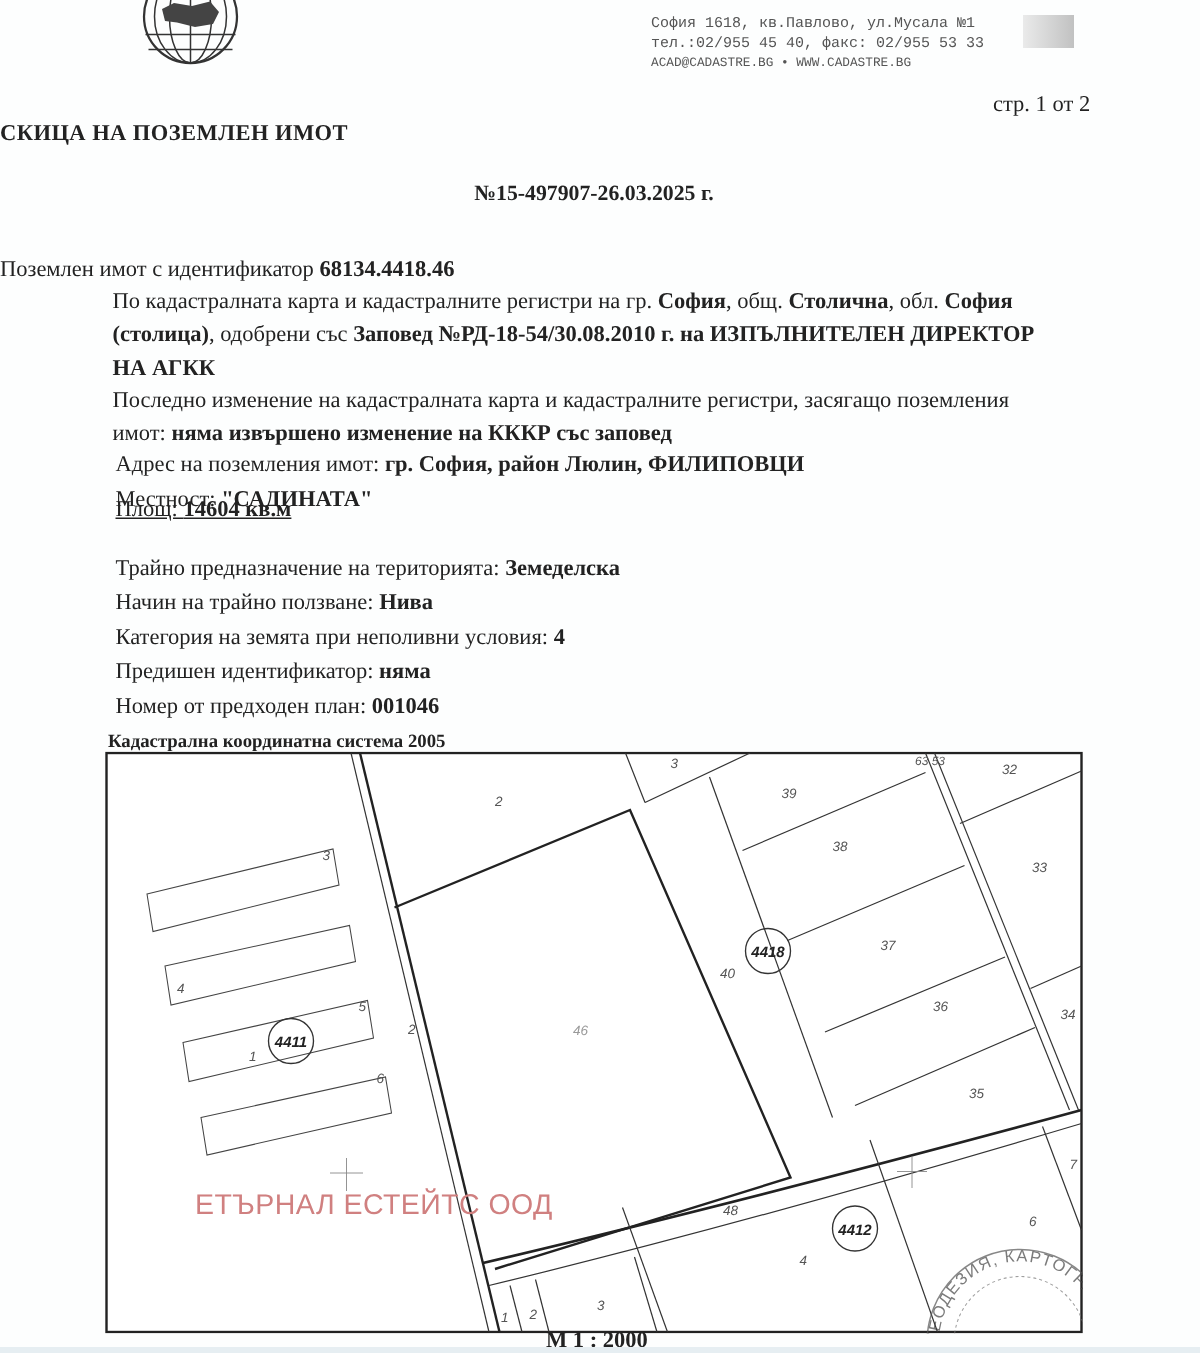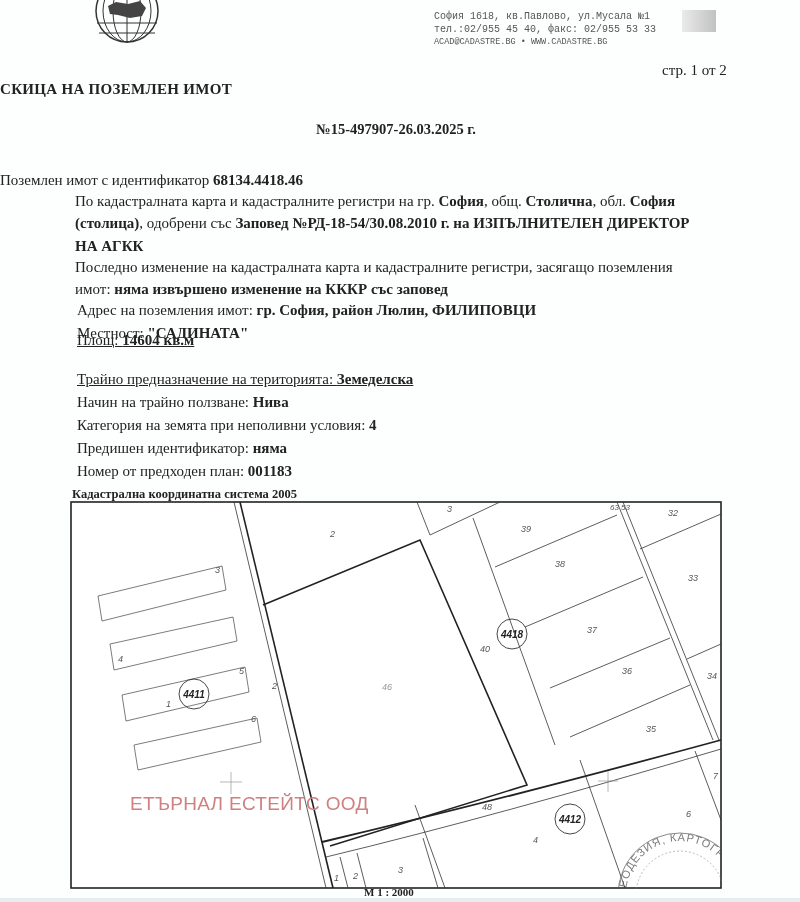--- a/index.html
+++ b/index.html
@@ -11,21 +11,21 @@
   .smudge{position:absolute;left:682px;top:10px;width:34px;height:22px;background:linear-gradient(90deg,#ddd,#999);opacity:0.6;}
   .page-no{position:absolute;left:628px;top:62px;font-size:15px;margin-left:34px;}
   .title{position:absolute;left:0;width:792px;text-align:left;top:81px;font-size:15px;font-weight:bold;letter-spacing:0.3px;}
   .docno{position:absolute;left:0;width:792px;text-align:center;top:121px;font-size:14.5px;font-weight:bold;}
   .ident{position:absolute;left:0;width:792px;text-align:left;top:172px;font-size:15px;}
   .para{position:absolute;left:75px;width:634px;font-size:15px;line-height:22.4px;}
   .row{position:absolute;left:77px;font-size:15px;}
   b{font-weight:bold;}
   .coord{position:absolute;left:72px;top:487px;font-size:12.5px;font-weight:bold;}
   .map{position:absolute;left:70px;top:501px;width:652px;height:388px;}
-  .scale{position:absolute;left:364px;top:886px;font-size:11px;font-weight:bold;}
+  .scale{position:absolute;left:364px;top:886px;font-size:15px;font-weight:bold;}
   .watermark{position:absolute;left:130px;top:793px;font-family:"Liberation Sans","DejaVu Sans",sans-serif;font-weight:normal;font-size:19px;color:#d08080;letter-spacing:0.3px;}
   .bottom-bar{position:absolute;left:0;top:898px;width:800px;height:4px;background:#e6eef2;}
 </style>
 </head>
 <body>
 
 <svg class="hdr-logo" viewBox="0 0 66 66">
   <circle cx="33" cy="33" r="31" fill="none" stroke="#333" stroke-width="1.5"></circle>
   <ellipse cx="33" cy="33" rx="14" ry="31" fill="none" stroke="#333" stroke-width="1"></ellipse>
   <ellipse cx="33" cy="33" rx="24" ry="31" fill="none" stroke="#333" stroke-width="1"></ellipse>
@@ -51,25 +51,25 @@
 <div class="docno">№15-497907-26.03.2025 г.</div>
 <div class="ident"><span>Поземлен имот с идентификатор </span><b>68134.4418.46</b></div>
 
 <div class="para" style="top:190px;"><span>По кадастралната карта и кадастралните регистри на гр. </span><b>София</b><span>, общ. </span><b>Столична</b><span>, обл. </span><b>София (столица)</b><span>, одобрени със </span><b>Заповед №РД-18-54/30.08.2010 г. на ИЗПЪЛНИТЕЛЕН ДИРЕКТОР НА АГКК</b></div>
 
 <div class="para" style="top:256px;"><span>Последно изменение на кадастралната карта и кадастралните регистри, засягащо поземления имот: </span><b>няма извършено изменение на КККР със заповед</b></div>
 
 <div class="row" style="top:302px;"><span>Адрес на поземления имот: </span><b>гр. София, район Люлин, ФИЛИПОВЦИ</b></div>
 <div class="row" style="top:325px;"><span>Местност: </span><b>"САДИНАТА"</b></div>
 <div class="row" style="top:332px;text-decoration:underline;"><span>Площ: </span><b>14604 кв.м</b></div>
-<div class="row" style="top:371px;text-decoration:underline;"><span>Трайно предназначение на територията: </span><b>Земеделска</b></div>
+<div class="row" style="top:371px;"><span>Трайно предназначение на територията: </span><b>Земеделска</b></div>
 <div class="row" style="top:394px;"><span>Начин на трайно ползване: </span><b>Нива</b></div>
 <div class="row" style="top:417px;"><span>Категория на земята при неполивни условия: </span><b>4</b></div>
 <div class="row" style="top:440px;"><span>Предишен идентификатор: </span><b>няма</b></div>
-<div class="row" style="top:463px;"><span>Номер от предходен план: </span><b>001183</b></div>
+<div class="row" style="top:463px;"><span>Номер от предходен план: </span><b>001046</b></div>
 
 <div class="coord">Кадастрална координатна система 2005</div>
 
 <svg class="map" viewBox="70 501 652 388" font-family="Liberation Sans, DejaVu Sans, sans-serif" font-style="italic" font-size="9" fill="#555">
   <rect x="71" y="502" width="650" height="386" fill="#fff" stroke="#222" stroke-width="1.6"></rect>
 
   <line x1="234" y1="502" x2="326" y2="888" stroke="#333" stroke-width="0.8"></line>
   <line x1="240" y1="502" x2="333" y2="888" stroke="#222" stroke-width="1.6"></line>
 
   <polyline points="263,605 420,540 527,785 330,846" fill="none" stroke="#222" stroke-width="1.6"></polyline>

